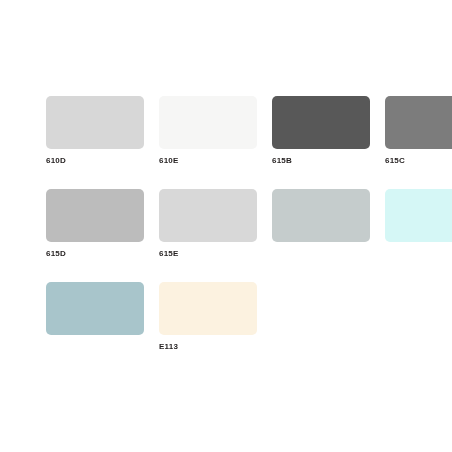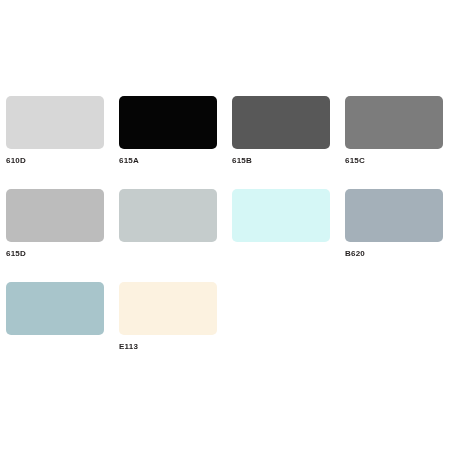--- a/index.html
+++ b/index.html
@@ -24,20 +24,21 @@
   }
 
   .swatch-grid {
     position: absolute;
     left: 0;
     top: 96px;
     width: 378px;
     display: grid;
     grid-template-columns: repeat(4, 113px);
     grid-template-rows: repeat(3, 93px);
+    padding-left: 40px;
   }
 
   .swatch-cell {
     position: relative;
     width: 113px;
     height: 93px;
     box-sizing: border-box;
     padding-left: 6px;
   }
 
@@ -63,44 +64,44 @@
 </head>
 <body>
 
 <div class="palette-sheet">
   <div class="swatch-grid">
       <div class="swatch-cell">
         <div class="swatch-chip" style="background: rgb(215, 215, 215); border-radius: 5px;"></div>
         <span class="swatch-label">610D</span>
       </div>
       <div class="swatch-cell">
-        <div class="swatch-chip" style="background: rgb(5, 5, 5); border-radius: 5px;"></div>
-        <span class="swatch-label">615A</span>
+        <div class="swatch-chip" style="background: rgb(246, 246, 245); border-radius: 5px;"></div>
+        <span class="swatch-label">610E</span>
       </div>
       <div class="swatch-cell">
         <div class="swatch-chip" style="background: rgb(88, 88, 88); border-radius: 5px;"></div>
         <span class="swatch-label">615B</span>
       </div>
       <div class="swatch-cell">
         <div class="swatch-chip" style="background: rgb(124, 124, 124); border-radius: 5px;"></div>
         <span class="swatch-label">615C</span>
       </div>
       <div class="swatch-cell">
         <div class="swatch-chip" style="background: rgb(188, 188, 188); border-radius: 5px;"></div>
         <span class="swatch-label">615D</span>
       </div>
       <div class="swatch-cell">
+        <div class="swatch-chip" style="background: rgb(216, 216, 216); border-radius: 5px;"></div>
+        <span class="swatch-label">615E</span>
+      </div>
+      <div class="swatch-cell">
         <div class="swatch-chip" style="background: rgb(197, 204, 204); border-radius: 5px;"></div>
       </div>
       <div class="swatch-cell">
         <div class="swatch-chip" style="background: rgb(213, 247, 246); border-radius: 5px;"></div>
-      </div>
-      <div class="swatch-cell">
-        <div class="swatch-chip" style="background: rgb(164, 176, 185); border-radius: 5px;"></div>
-        <span class="swatch-label">B620</span>
       </div>
       <div class="swatch-cell">
         <div class="swatch-chip" style="background: rgb(168, 197, 203); border-radius: 5px;"></div>
       </div>
       <div class="swatch-cell">
         <div class="swatch-chip" style="background: rgb(252, 242, 224); border-radius: 5px;"></div>
         <span class="swatch-label">E113</span>
       </div>
     </div>
 </div>

